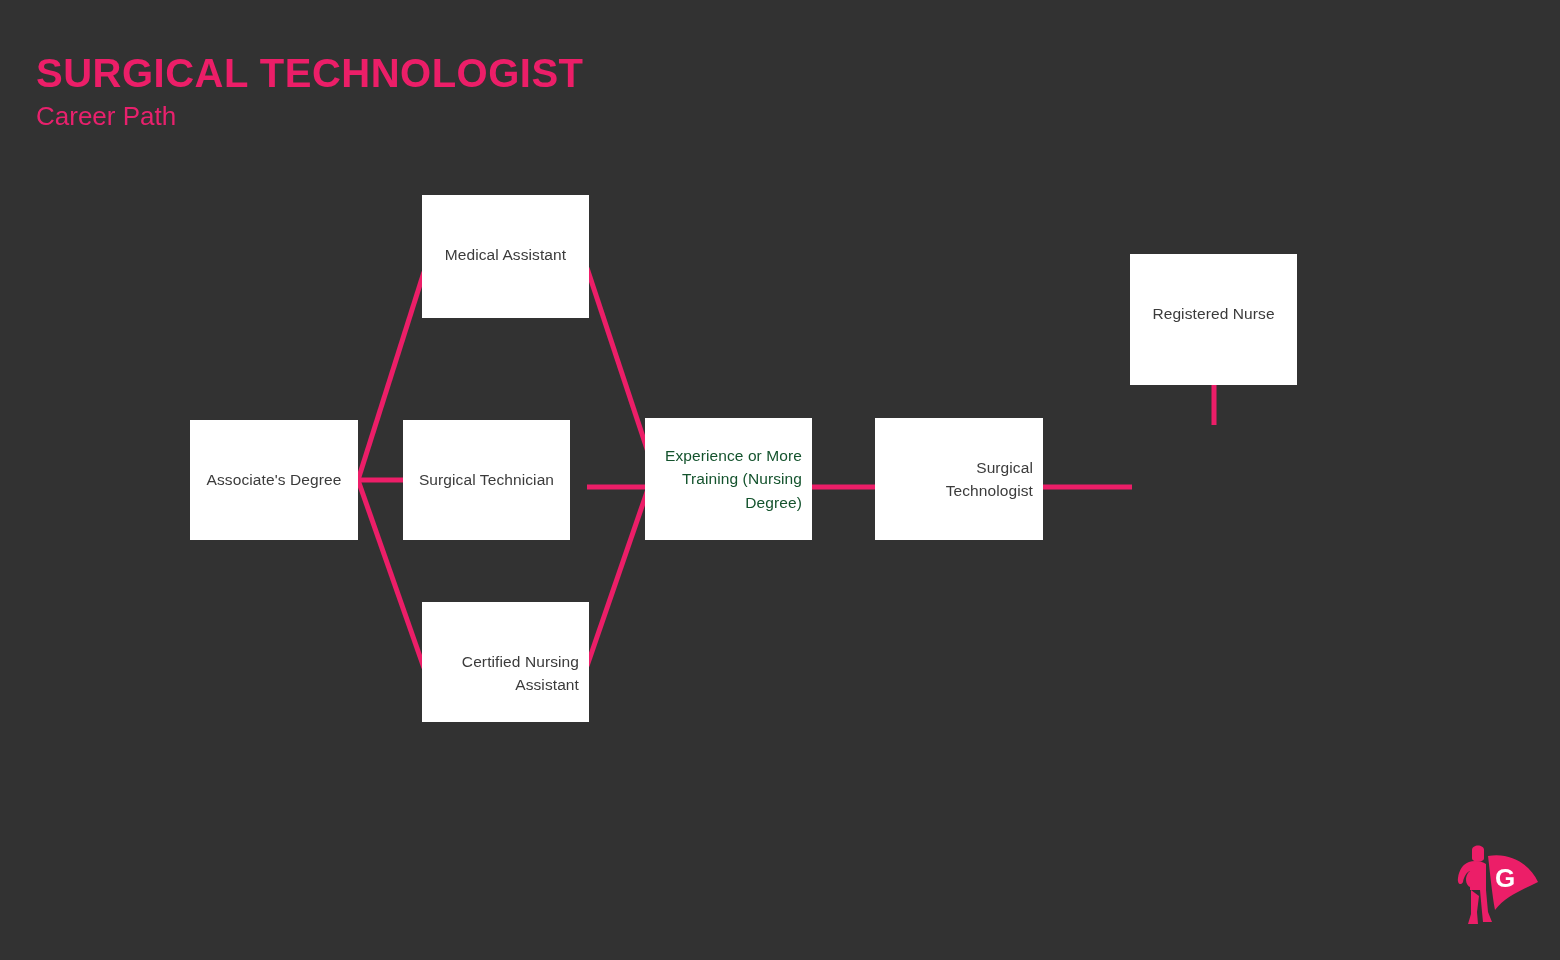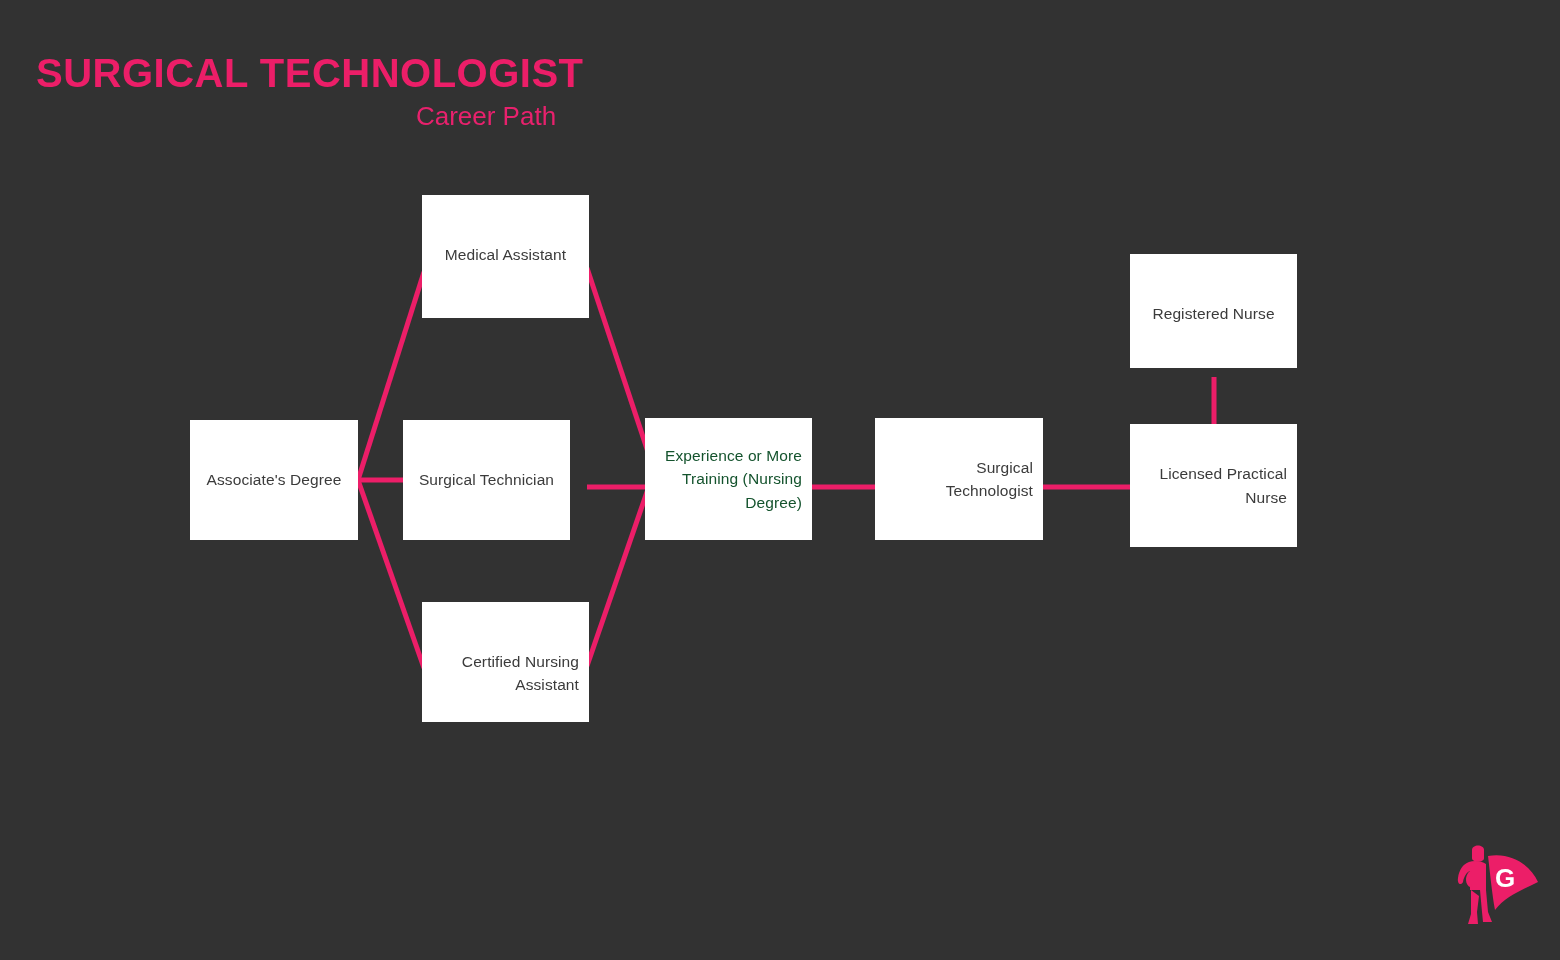--- a/index.html
+++ b/index.html
@@ -37,21 +37,20 @@
     margin: 0;
     white-space: nowrap;
   }
   .subtitle {
     font-size: 26px;
     font-weight: normal;
     color: #e8216d;
     line-height: 1.1;
     margin: 8px 0 0 0;
     white-space: nowrap;
-    text-align: center;
   }
 
   
   #edges {
     position: absolute;
     left: 0;
     top: 0;
     width: 1560px;
     height: 960px;
   }
@@ -138,19 +137,16 @@
     </div>
     <div class="node align-upper" style="left: 422px; top: 602px; width: 167px; height: 120px; background: rgb(255, 255, 255); padding-top: 48px;">
       <div class="node-label" style="color: rgb(59, 59, 59);">Certified Nursing Assistant</div>
     </div>
     <div class="node align-center" style="left: 645px; top: 418px; width: 167px; height: 122px; background: rgb(255, 255, 255);">
       <div class="node-label" style="color: #14532d;">Experience or More Training (Nursing Degree)</div>
     </div>
     <div class="node align-center" style="left: 875px; top: 418px; width: 168px; height: 122px; background: rgb(255, 255, 255);">
       <div class="node-label" style="color: rgb(59, 59, 59);">Surgical Technologist</div>
     </div>
-    <div class="node align-upper" style="left: 1130px; top: 254px; width: 167px; height: 114px; background: rgb(255, 255, 255); padding-top: 48px;">
+    <div class="node align-upper" style="left: 1130px; top: 254px; width: 167px; height: 131px; background: rgb(255, 255, 255); padding-top: 48px;">
       <div class="node-label" style="color: rgb(59, 59, 59);">Registered Nurse</div>
-    </div>
-    <div class="node align-center" style="left: 1130px; top: 424px; width: 167px; height: 123px; background: rgb(255, 255, 255);">
-      <div class="node-label" style="color: rgb(59, 59, 59);">Licensed Practical Nurse</div>
     </div>
   </div>
 
 </body></html>

